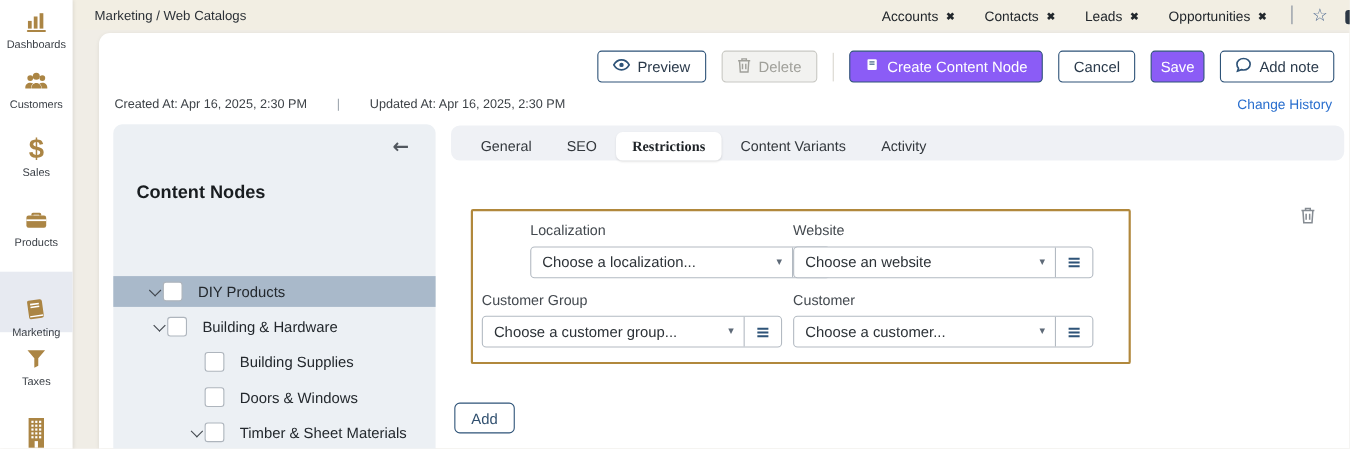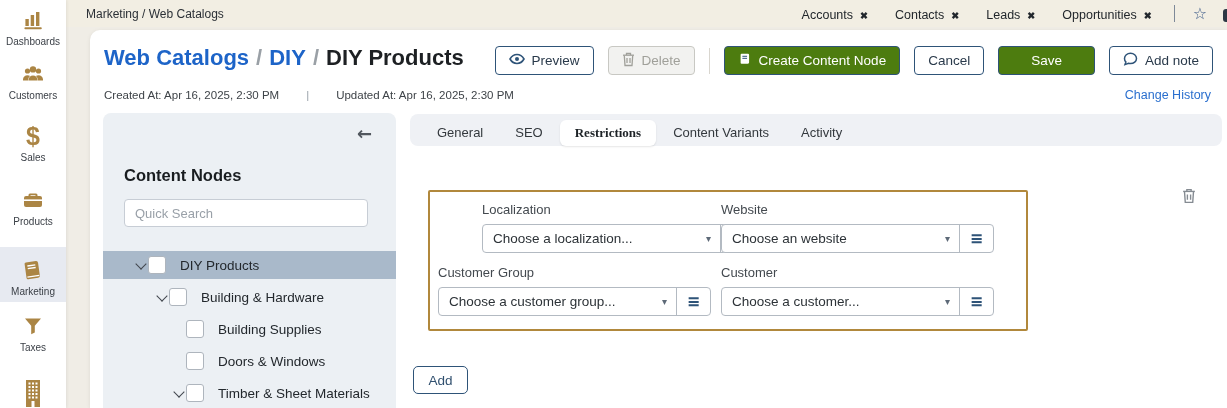--- a/index.html
+++ b/index.html
@@ -16,58 +16,58 @@
   .topbar-divider { width:1px; height:17px; background:#7e8998; margin:0 18px 0 22px; }
   .star { font-size:16px; color:#44618c; line-height:1; cursor:pointer; font-family:"DejaVu Sans", sans-serif; }
   .edge-partial { width:6px; height:13px; background:#2c3744; border-radius:3px 0 0 3px; margin-left:16px; margin-right:-2px; }
 
   
   .sidebar { position:absolute; left:0; top:0; width:66px; height:408px; background:#fff; z-index:5;
              box-shadow:1px 0 3px rgba(0,0,0,.07); }
   .side-item { position:absolute; left:0; width:66px; text-align:center; cursor:pointer; }
   .side-item .side-icon { display:block; height:25px; }
   .side-label { display:block; font-size:10px; color:#3a3f46; margin-top:3px; }
-  .side-item.active { background:#e7eaf1; height:55px; padding-top:11px; }
+  .side-item.active { background:#e7eaf1; height:55px; padding-top:22px; }
   .dollar { font-size:25px; font-weight:800; color:#ab8544; line-height:24px; }
 
   
   .card { position:absolute; left:90px; top:30px; right:0; bottom:0; background:#fff;
           border-top-left-radius:10px; box-shadow:0 1px 4px rgba(0,0,0,.08); }
 
   .title-row { position:absolute; left:14px; top:15px; font-size:22px; font-weight:700; white-space:nowrap; }
   .tl { color:#1d64c8; text-decoration:none; cursor:pointer; }
   .tsep { color:#9aa0a6; margin:0 7px; font-weight:600; }
   .tcur { color:#1d2023; }
 
   .actions { position:absolute; top:16px; right:14px; display:flex; align-items:center; gap:14px; }
   .btn { height:29px; display:inline-flex; align-items:center; gap:7px; padding:0 13px;
          border-radius:4px; font-size:13.5px; font-family:inherit; cursor:pointer; white-space:nowrap; }
   .btn.outline { background:#fff; border:1.5px solid #2e5378; color:#2a3a4b; }
-  .btn.primary { background:#4d7c0f; border:1.5px solid #2e5378; color:#fff; }
+  .btn.primary { background:#8b5cf6; border:1.5px solid #2e5378; color:#fff; }
   .btn.disabled { background:#f2f2f0; border:1.5px solid #c8c8c3; color:#a0a09a; cursor:default; }
   .v-div { width:1px; height:26px; background:#d9d6cf; }
 
   .meta-row { position:absolute; left:14px; top:59px; font-size:11.5px; color:#3e4348; display:flex; gap:27px; }
   .meta-sep { color:#9aa3ab; }
   .change-history { position:absolute; right:16px; top:58px; font-size:12.5px; color:#2a6fce; text-decoration:none; cursor:pointer; }
 
   
   .panel { position:absolute; left:13px; top:83px; width:293px; bottom:0; background:#ecf0f4;
            border-radius:8px 8px 0 0; }
   .collapse { position:absolute; top:10px; right:24px; font-size:18px; font-weight:700; color:#51575e; cursor:pointer;
               font-family:"DejaVu Sans", sans-serif; }
   .panel-title { position:absolute; left:21px; top:53px; font-size:16.5px; font-weight:700; color:#191d20; }
   .qsearch { position:absolute; left:21px; top:86px; width:244px; height:28px; background:#fff;
              border:1px solid #c7cdd5; border-radius:4px; padding:0 10px; font-size:13px; color:#2c3237;
              font-family:inherit; outline:none; }
   .qsearch::placeholder { color:#99a0a8; }
   .tree { position:absolute; top:138px; left:0; right:0; }
   .trow { height:28px; display:flex; align-items:center; margin-bottom:4px; cursor:pointer; }
   .trow.lvl1 { padding-left:31px; }
-  .trow.lvl2 { padding-left:52px; }
+  .trow.lvl2 { padding-left:35px; }
   .trow.lvl3 { padding-left:69px; }
   .trow.selected { background:#a9b9ca; }
   .chev { width:14px; height:14px; position:relative; flex:0 0 14px; }
   .chev::before { content:""; position:absolute; left:3px; top:2px; width:7px; height:7px;
                   border-right:1.6px solid #40464d; border-bottom:1.6px solid #40464d; transform:rotate(45deg); }
   .chev.hide { visibility:hidden; }
   .cb { width:18px; height:18px; background:#fff; border:1px solid #aeb5bd; border-radius:3px;
         margin-right:14px; flex:0 0 18px; cursor:pointer; }
   .tlabel { font-size:13.5px; color:#23282d; white-space:nowrap; }
 
@@ -213,23 +213,20 @@
             <rect x="10.5" y="23" width="3" height="6"></rect>
           </g>
         </svg>
     </span>
     <span class="side-label"></span>
   </div>
 </div>
 
 <div class="card">
 
-  <div class="title-row">
-    <a class="tl">Web Catalogs</a><span class="tsep">/</span><a class="tl">DIY</a><span class="tsep">/</span><span class="tcur">DIY Products</span>
-  </div>
 
   <div class="actions">
     <button class="btn outline">
       <span><svg width="16" height="12" viewBox="0 0 16 12">
             <path d="M1 6s2.6-4.5 7-4.5S15 6 15 6s-2.6 4.5-7 4.5S1 6 1 6z" fill="none" stroke="#2e5378" stroke-width="1.6"></path>
             <circle cx="8" cy="6" r="2" fill="#2e5378"></circle>
           </svg></span>
       <span>Preview</span>
     </button>
     <button class="btn disabled">
@@ -248,42 +245,41 @@
       <span><svg width="14" height="14" viewBox="0 0 24 24">
             <path fill="#fff" d="M6 3h11a2 2 0 0 1 2 2v13a2 2 0 0 1-2 2H6a1.5 1.5 0 0 1-1.5-1.5v-14A1.5 1.5 0 0 1 6 3z"></path>
             <rect x="7.5" y="6.5" width="8" height="1.7" fill="#2e5378"></rect>
             <rect x="7.5" y="10" width="8" height="1.7" fill="#2e5378"></rect>
           </svg></span>
       <span>Create Content Node</span>
     </button>
     <button class="btn outline">
       <span>Cancel</span>
     </button>
-    <button class="btn primary" style="padding:0 32px;">
+    <button class="btn primary" style="padding:0 8px;">
       <span>Save</span>
     </button>
     <button class="btn outline">
       <span><svg width="15" height="14" viewBox="0 0 15 14">
             <path d="M7.5 1.2a6 5.2 0 0 1 6 5.2 6 5.2 0 0 1-6 5.2c-.7 0-1.4-.1-2-.3L2 12.6l.9-2.6A5.1 5.1 0 0 1 1.5 6.4a6 5.2 0 0 1 6-5.2z" fill="none" stroke="#2e5378" stroke-width="1.5"></path>
           </svg></span>
       <span>Add note</span>
     </button>
   </div>
 
   <div class="meta-row">
     <span>Created At: Apr 16, 2025, 2:30 PM</span>
     <span class="meta-sep">|</span>
     <span>Updated At: Apr 16, 2025, 2:30 PM</span>
   </div>
   <a class="change-history">Change History</a>
 
   <div class="panel">
     <span class="collapse">←</span>
     <h2 class="panel-title">Content Nodes</h2>
-    <input class="qsearch" type="text" placeholder="Quick Search" style="">
     <div class="tree">
       <div class="trow lvl1 selected">
         <span class="chev"></span>
         <span class="cb"></span>
         <span class="tlabel">DIY Products</span>
       </div>
       <div class="trow lvl2">
         <span class="chev"></span>
         <span class="cb"></span>
         <span class="tlabel">Building &amp; Hardware</span>

